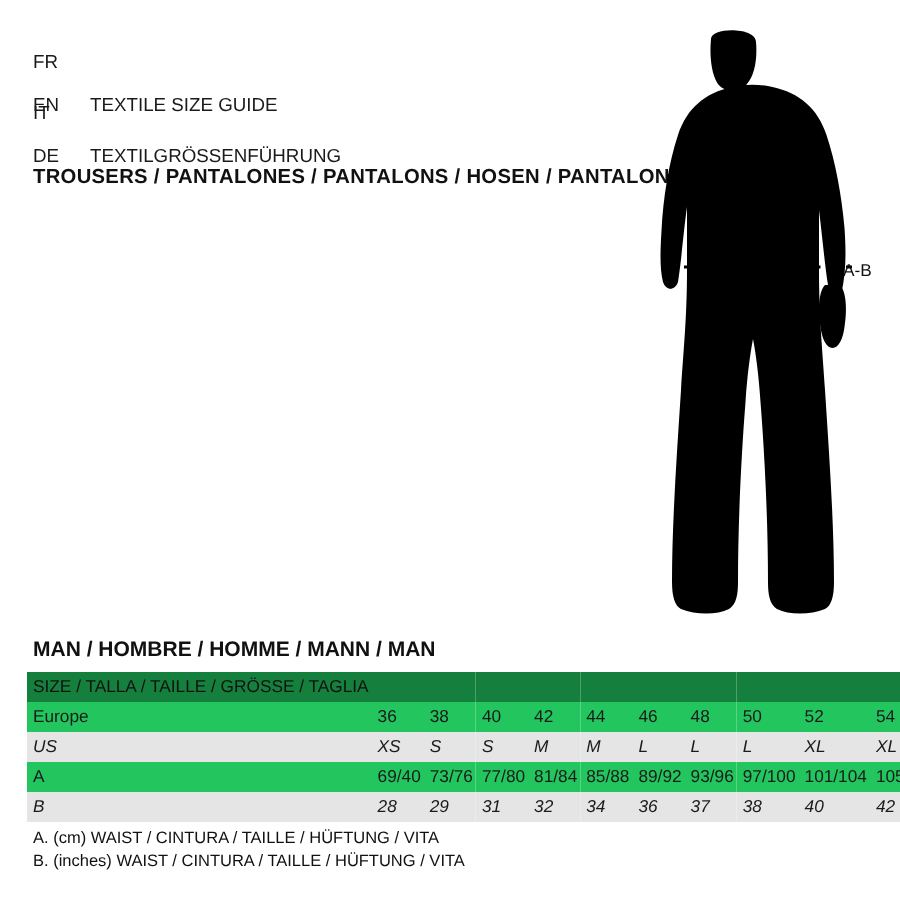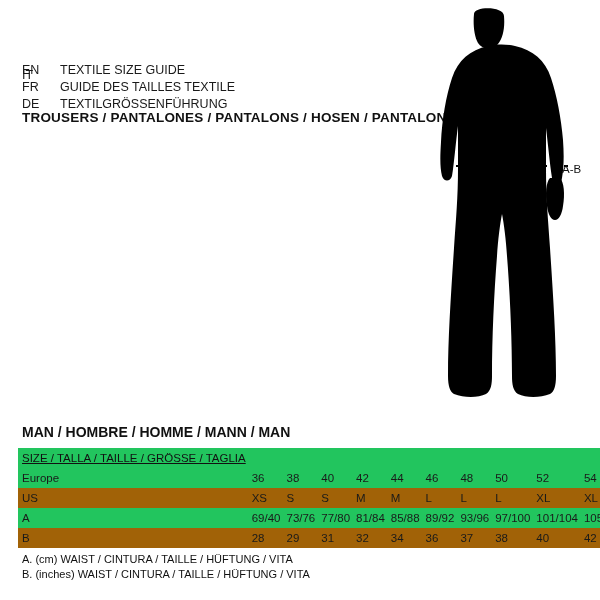--- a/index.html
+++ b/index.html
@@ -54,21 +54,21 @@
     font-size: 13.5px;
     font-weight: bold;
     letter-spacing: 0.2px;
     color: #111;
   }
 
   
   .figure-wrap {
     position: absolute;
     left: 400px;
-    top: 8px;
+    top: 20px;
     width: 200px;
     height: 400px;
   }
   .figure-wrap svg {
     display: block;
   }
   .ab-label {
     position: absolute;
     left: 162px;
     top: 155px;
@@ -96,30 +96,30 @@
   }
   table.size-table th,
   table.size-table td {
     text-align: left;
     padding: 2px 2px 2px 4px;
     font-weight: normal;
     white-space: nowrap;
     height: 16px;
   }
   table.size-table thead th {
-    background: #22c55e;
+    background: #15803d;
     font-size: 11.5px;
     color: #111;
-    text-decoration: underline;
   }
   table.size-table tbody tr.shaded td {
     background: #22c55e;
   }
   table.size-table tbody tr.plain td {
-    background: #a16207;
+    background: #e5e5e5;
+    font-style: italic;
   }
   table.size-table .col-label {
     width: 86px;
   }
   table.size-table .cell {
     width: 53px;
   }
 
   .footnotes {
     position: absolute;
@@ -135,21 +135,20 @@
 
 <div class="page">
 
   <div class="lang-block">
     <div class="lang-row">
       <span class="lang-code">EN</span>
       <span class="lang-text">TEXTILE SIZE GUIDE</span>
     </div>
     <div class="lang-row">
       <span class="lang-code">FR</span>
-      <span class="lang-text">GUIDE DES TAILLES TEXTILE</span>
     </div>
     <div class="lang-row">
       <span class="lang-code">DE</span>
       <span class="lang-text">TEXTILGRÖSSENFÜHRUNG</span>
     </div>
     <div class="lang-row">
       <span class="lang-code">IT</span>
     </div>
   </div>
 

